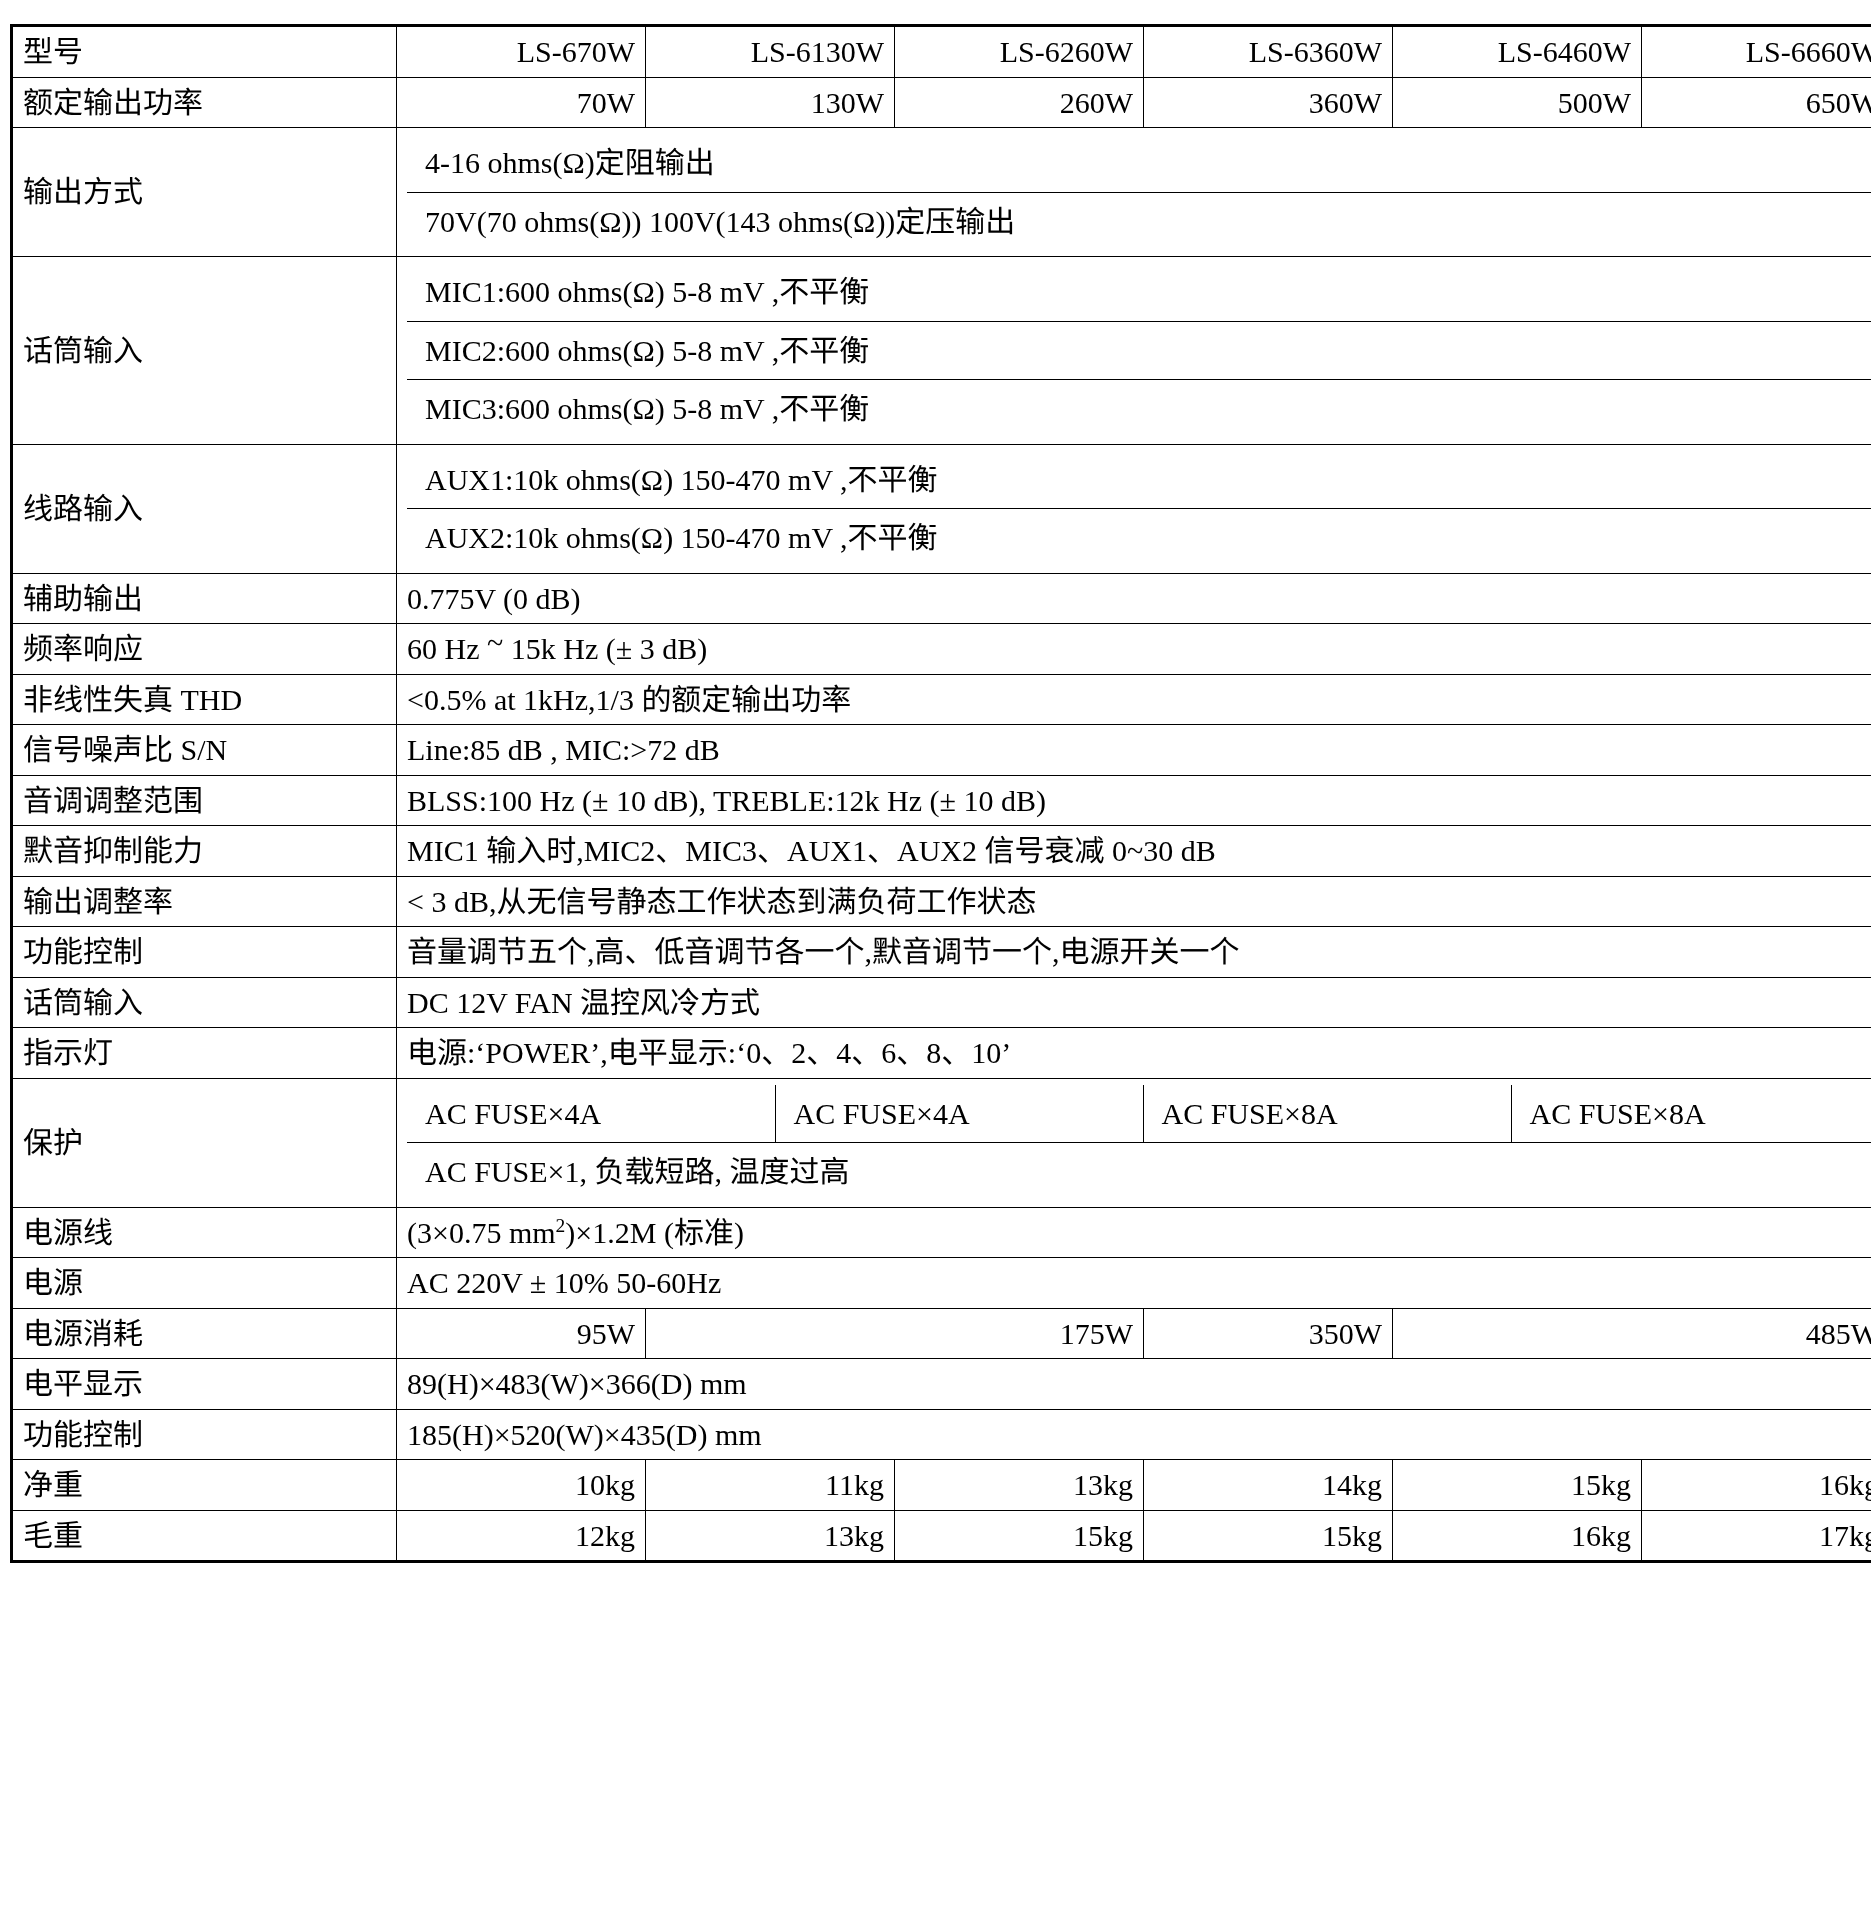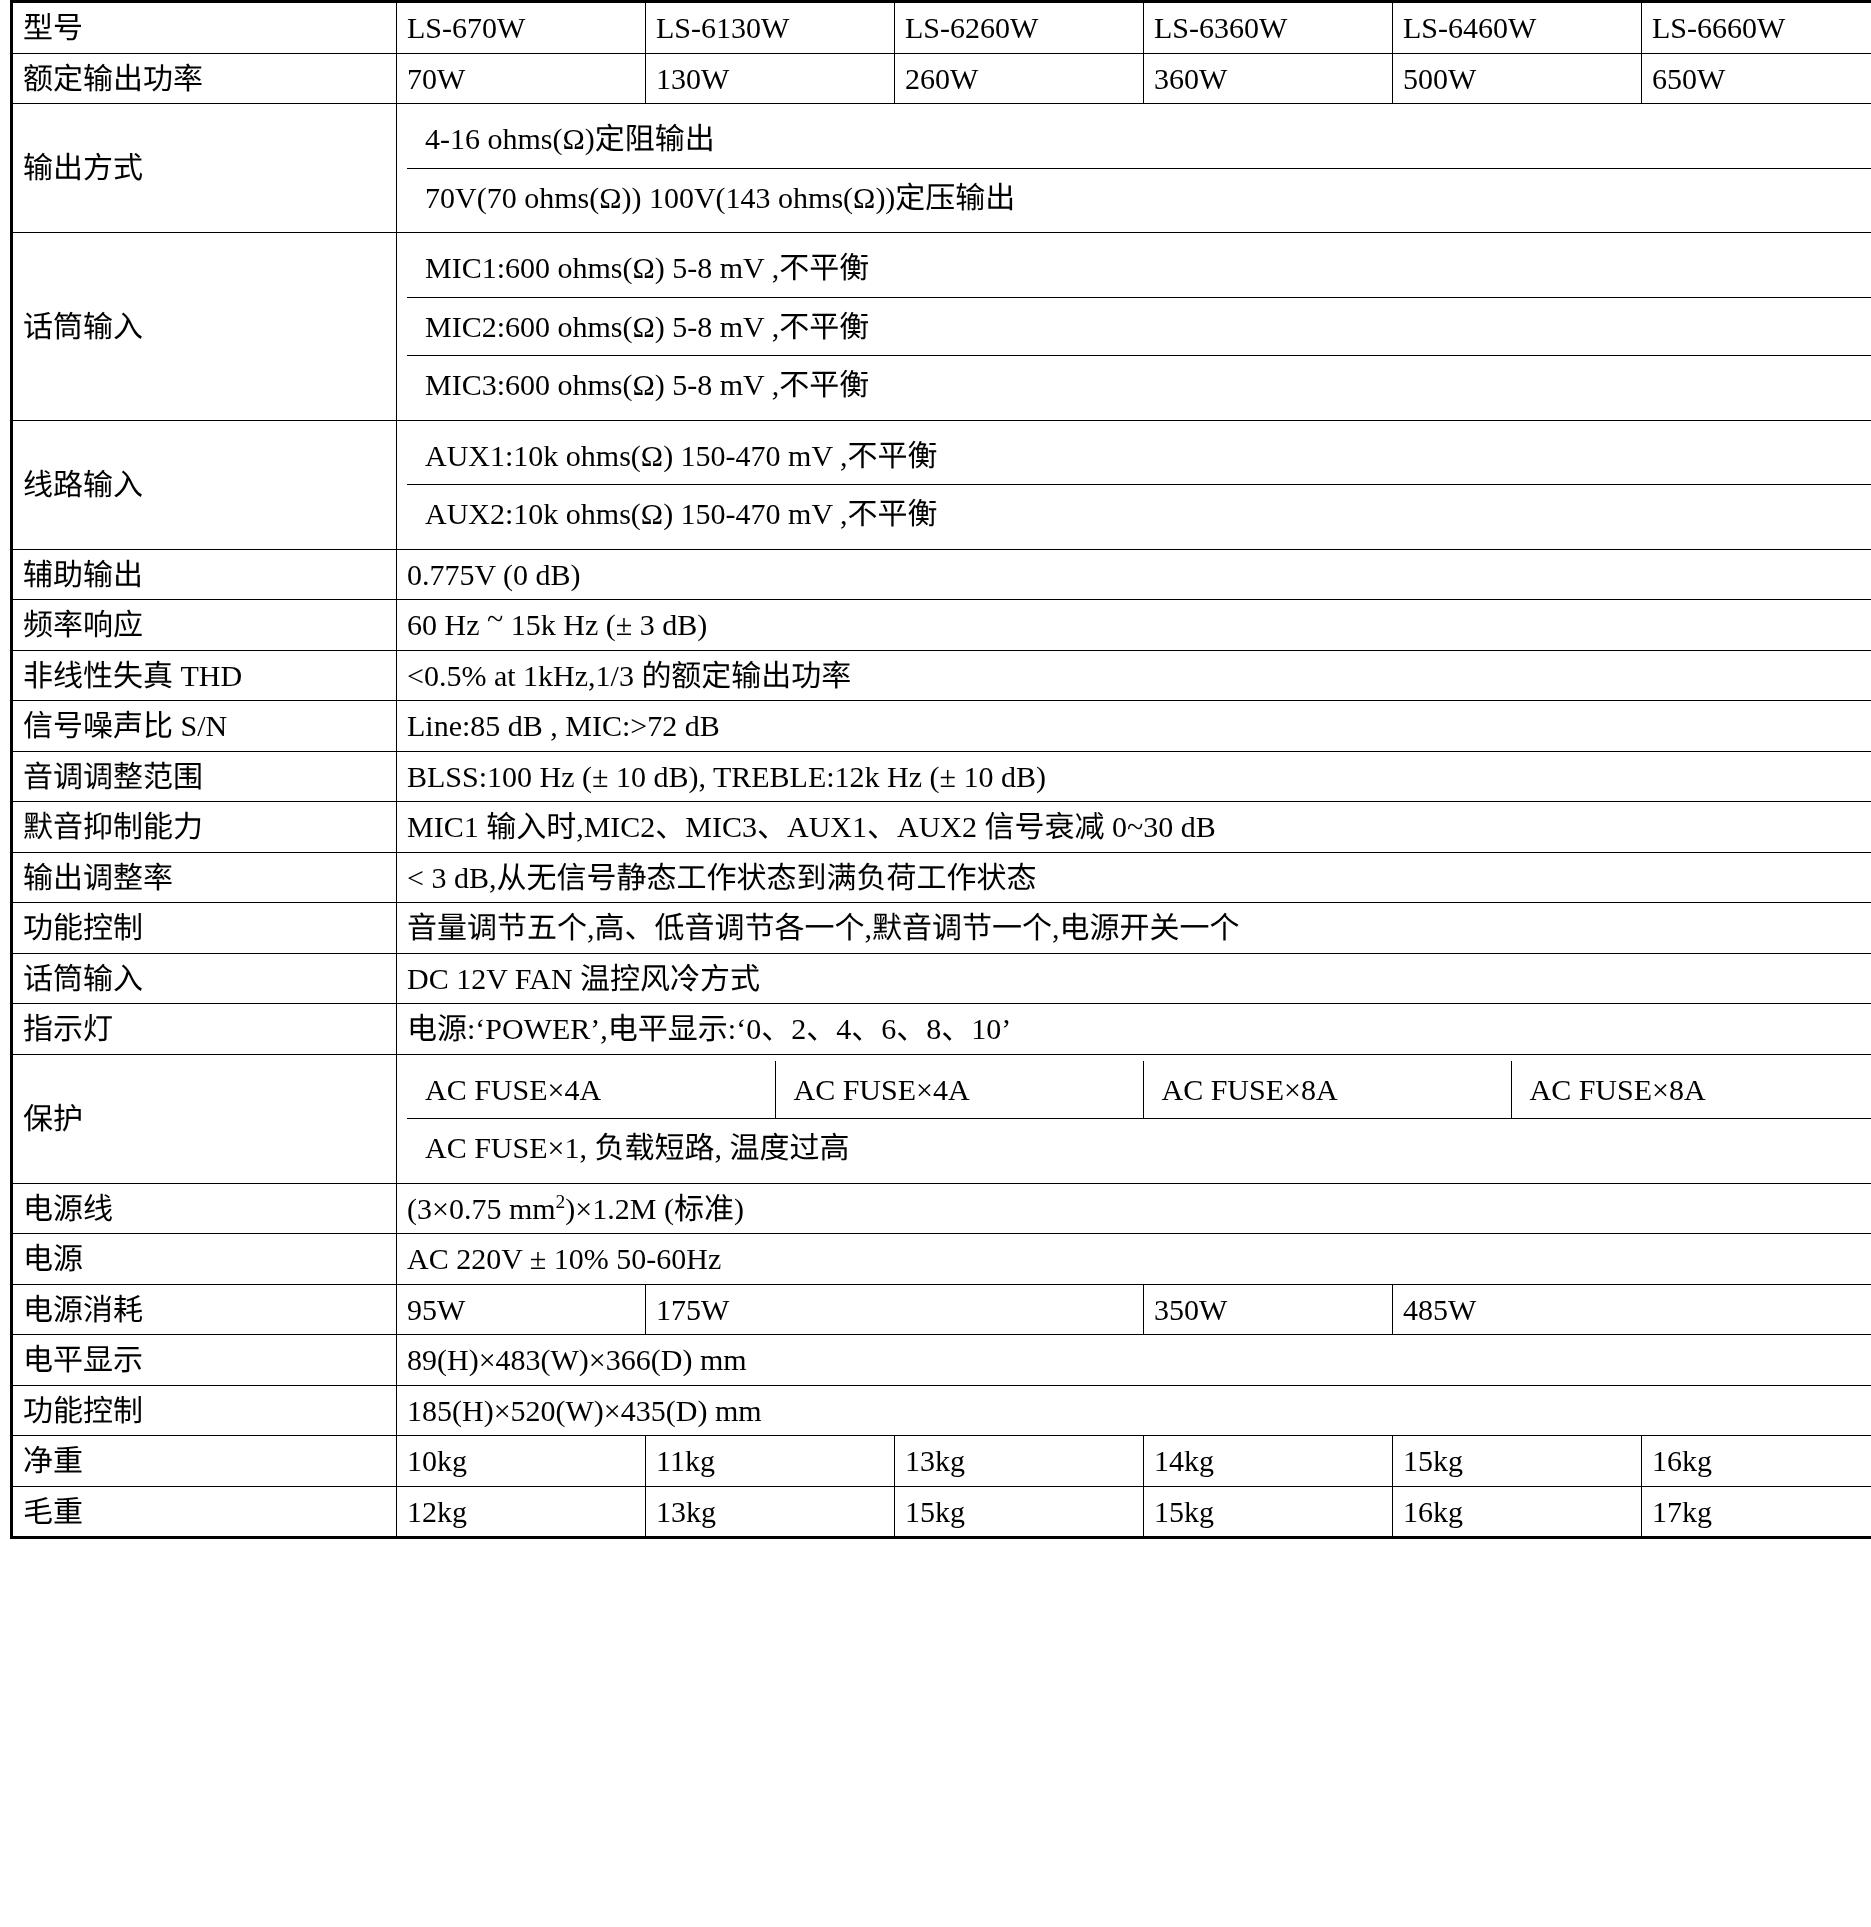--- a/index.html
+++ b/index.html
@@ -7,21 +7,21 @@
     padding: 0;
     background: #ffffff;
   }
   body {
     width: 1871px;
     font-family: "Liberation Serif", "DejaVu Serif", serif;
     color: #000000;
     -webkit-font-smoothing: antialiased;
   }
   #spec-wrap {
-    padding: 0 10px 10px 10px;
+    padding: 24px 10px 10px 10px;
     box-sizing: border-box;
     width: 1871px;
   }
   table.spec {
     border-collapse: collapse;
     width: 1851px;
     table-layout: fixed;
     border: 3px solid #000;
   }
   table.spec td {
@@ -32,21 +32,21 @@
     vertical-align: middle;
     white-space: nowrap;
   }
   
   td.label {
     text-align: left;
     padding-left: 22px;
     font-size: 31px;
   }
   td.ctr {
-    text-align: left;
+    text-align: right;
   }
   td.val {
     text-align: left;
     padding-left: 18px;
   }
   
   table.inner {
     border-collapse: collapse;
     width: 100%;
     table-layout: fixed;

